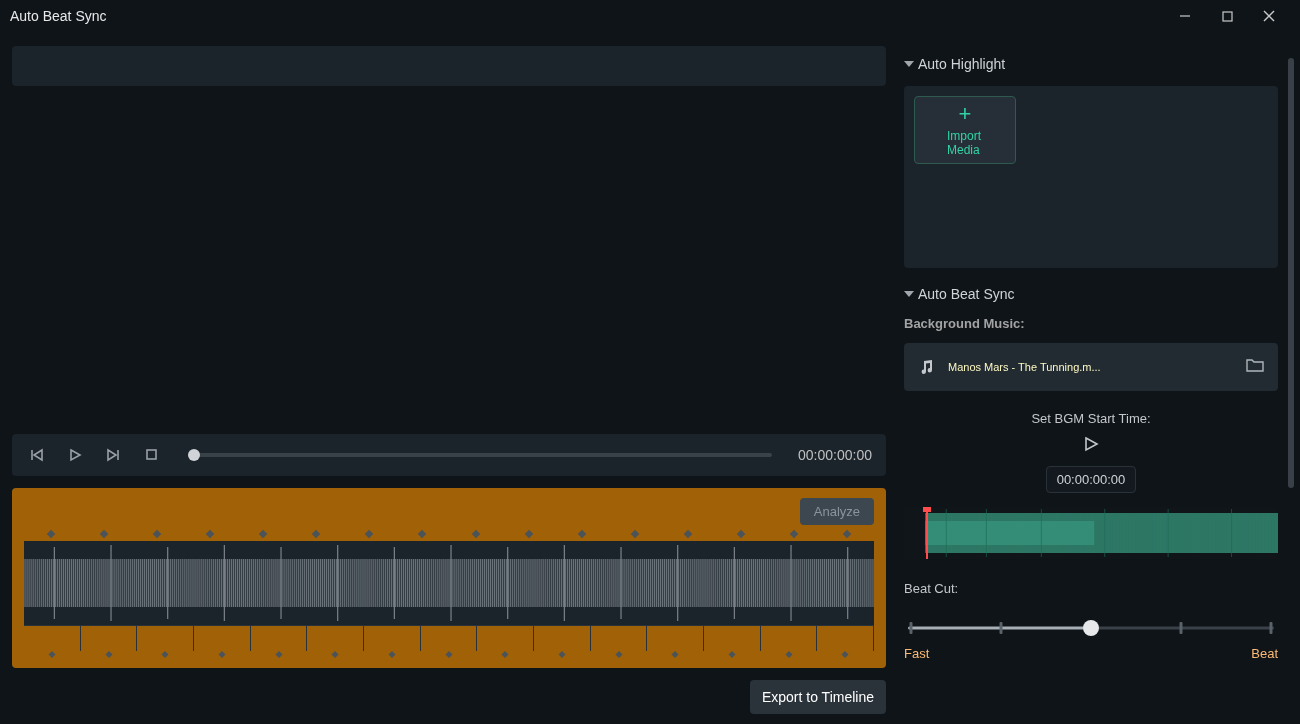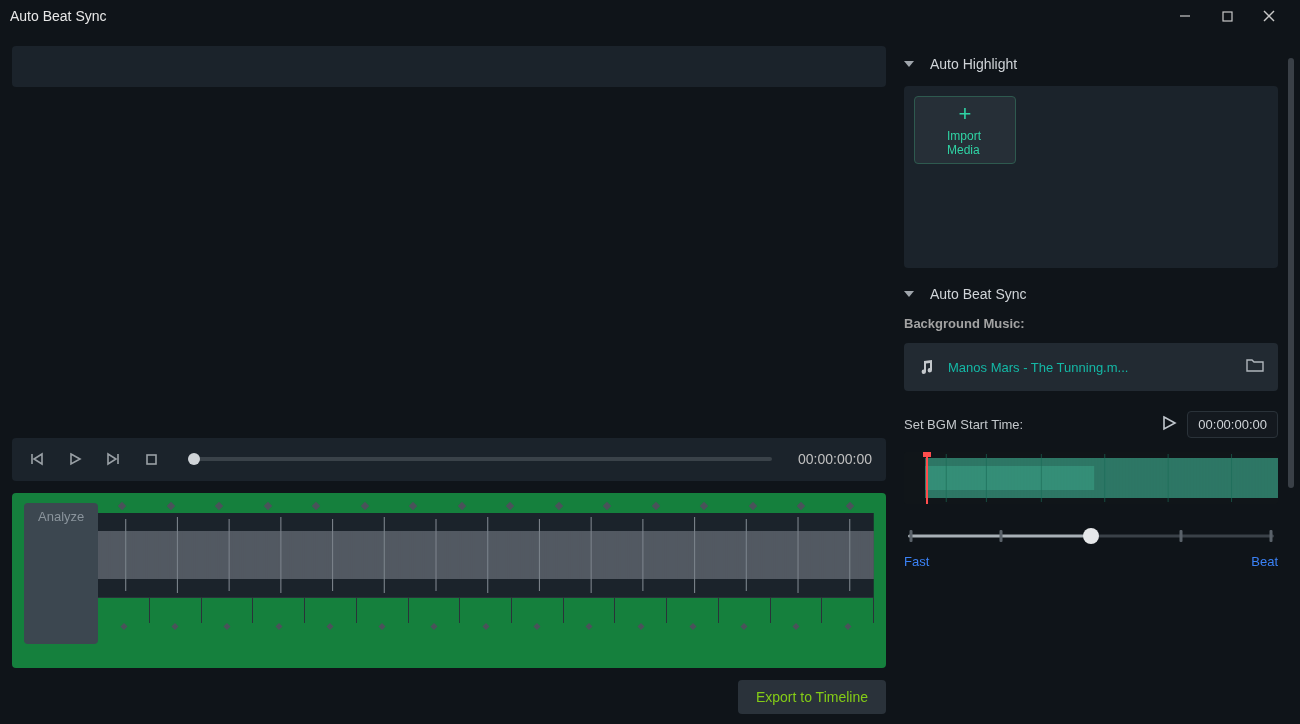--- a/index.html
+++ b/index.html
@@ -18,77 +18,77 @@
   .panel { background: #1b232b; border-radius: 4px; }
   .preview-top { height: 42px; }
   .preview-body { height: 338px; background: transparent; }
   .player { height: 44px; display: flex; align-items: center; padding: 0 14px; gap: 16px; background: #1b232b; border-radius: 4px; }
   .pbtn { width: 22px; height: 22px; display: flex; align-items: center; justify-content: center; cursor: pointer; color: #9aa0a6; }
   .pbtn svg { display: block; }
   .progress-track { flex: 1; height: 4px; background: #3a4249; border-radius: 2px; position: relative; margin: 0 10px; }
   .progress-thumb { position: absolute; left: 0; top: 50%; transform: translate(0, -50%); width: 12px; height: 12px; border-radius: 50%; background: #d0d4d8; }
   .timecode { font-size: 14px; color: #c0c0c0; font-variant-numeric: tabular-nums; }
 
-  .wavepanel { background: #15803d; border-radius: 4px; padding: 10px 12px 18px 12px; height: 180px; display: flex; flex-direction: row; }
+  .wavepanel { background: #a16207; border-radius: 4px; padding: 10px 12px 18px 12px; height: 180px; display: flex; flex-direction: column; }
   .wavepanel .toprow { display: flex; justify-content: flex-end; margin-bottom: 6px; }
   .analyze-btn { background: #3c4750; color: #8a949c; font-size: 13px; padding: 6px 14px; border-radius: 4px; cursor: not-allowed; }
   .wave-area { flex: 1; display: flex; flex-direction: column; }
   .wave-canvas { height: 84px; width: 100%; }
   .markers { height: 26px; display: flex; border-top: 1px solid #2a3239; }
   .markers .cell { flex: 1; border-right: 1px solid #2a3239; position: relative; }
   .markers .cell::after { content: ""; position: absolute; bottom: -6px; left: 50%; width: 5px; height: 5px; transform: translate(-50%,0) rotate(45deg); background: #4a525a; }
   .topmarkers { height: 10px; display: flex; }
   .topmarkers .tm { flex: 1; position: relative; }
   .topmarkers .tm::before { content: ""; position: absolute; top: 0; left: 50%; width: 6px; height: 6px; transform: translate(-50%,0) rotate(45deg); background: #4a525a; }
 
   .export-row { display: flex; justify-content: flex-end; padding-right: 0; }
-  .export-btn { background: #2a323a; color: #84cc16; font-size: 14px; padding: 9px 18px; border-radius: 4px; cursor: not-allowed; }
-
-  .section-head { display: flex; align-items: center; gap: 16px; margin-bottom: 14px; cursor: pointer; }
+  .export-btn { background: #2a323a; color: #ffffff; font-size: 14px; padding: 9px 12px; border-radius: 4px; cursor: not-allowed; }
+
+  .section-head { display: flex; align-items: center; gap: 4px; margin-bottom: 14px; cursor: pointer; }
   .section-head .tri { width: 0; height: 0; border-left: 5px solid transparent; border-right: 5px solid transparent; border-top: 6px solid #a0a6ac; }
   .section-head .lbl { font-size: 14px; color: #d0d4d8; }
 
   .import-zone { background: #1b232b; border-radius: 4px; height: 182px; padding: 10px; margin-bottom: 18px; }
   .import-tile { width: 102px; height: 68px; background: #262f37; border: 1px solid #2e5a4f; border-radius: 4px; display: flex; flex-direction: column; align-items: center; justify-content: center; cursor: pointer; gap: 4px; }
   .import-tile .plus { color: #2fd3a4; font-size: 22px; font-weight: 300; line-height: 1; }
   .import-tile .lbl { color: #2fd3a4; font-size: 12px; margin-left: 32px; }
 
   .row { display: flex; align-items: center; gap: 10px; margin-bottom: 22px; }
   .row .lbl { font-size: 13px; color: #c4c8cc; min-width: 92px; }
   .num-input { flex: 1; background: #14191f; border: 1px solid #2a3239; border-radius: 4px; height: 30px; display: flex; align-items: center; padding: 0 8px 0 12px; color: #7a828a; font-size: 13px; }
   .num-input .val { flex: 1; }
   .num-input .unit { color: #5a626a; font-size: 12px; margin-right: 4px; }
   .num-input .spin { width: 12px; display: flex; flex-direction: column; gap: 2px; }
   .num-input .spin .up, .num-input .spin .dn { width: 0; height: 0; border-left: 4px solid transparent; border-right: 4px solid transparent; cursor: pointer; }
   .num-input .spin .up { border-bottom: 4px solid #7a828a; }
   .num-input .spin .dn { border-top: 4px solid #7a828a; }
   .help { width: 18px; height: 18px; border: 1.5px solid #8a929a; border-radius: 50%; display: flex; align-items: center; justify-content: center; font-size: 11px; color: #8a929a; cursor: pointer; }
 
   .bgm-row { background: #222a32; border-radius: 4px; height: 48px; display: flex; align-items: center; padding: 0 14px; gap: 12px; margin-bottom: 20px; }
-  .bgm-row .name { flex: 1; font-size: 13px; color: #14b8a6; white-space: nowrap; overflow: hidden; text-overflow: ellipsis; }
+  .bgm-row .name { flex: 1; font-size: 11px; color: #fef9c3; white-space: nowrap; overflow: hidden; text-overflow: ellipsis; }
   .folder-btn { cursor: pointer; color: #b0b6bc; }
 
-  .starttime-row { display: flex; align-items: center; gap: 10px; margin-bottom: 14px; }
+  .starttime-row { display: flex; align-items: center; gap: 10px; margin-bottom: 14px; flex-direction: column; }
   .starttime-row .lbl { flex: 1; font-size: 13px; color: #c4c8cc; }
   .play-small { cursor: pointer; color: #c0c6cc; }
   .tc-box { background: #14191f; border: 1px solid #2a3239; border-radius: 4px; padding: 5px 10px; font-size: 13px; color: #d0d4d8; font-variant-numeric: tabular-nums; }
 
   .bgm-wave { height: 52px; background: #101519; border-radius: 2px; position: relative; overflow: hidden; margin-bottom: 22px; }
   .bgm-wave .playhead { position: absolute; left: 22px; top: 0; bottom: 0; width: 2px; background: #ff4d4d; }
   .bgm-wave .playhead::before { content: ""; position: absolute; top: -1px; left: -3px; width: 8px; height: 6px; background: #ff4d4d; }
   .bgm-wave svg { width: 100%; height: 100%; display: block; }
 
   .beatcut-lbl { font-size: 13px; color: #c4c8cc; margin-bottom: 22px; }
   .slider-wrap { position: relative; height: 20px; margin-bottom: 8px; }
   .slider-track { position: absolute; left: 4px; right: 4px; top: 50%; height: 3px; transform: translateY(-50%); }
   .slider-track .filled { position: absolute; left: 0; width: 50%; top: 0; bottom: 0; background: #a8b0b6; border-radius: 2px; }
   .slider-track .rest { position: absolute; left: 50%; right: 0; top: 0; bottom: 0; background: #3a4148; border-radius: 2px; }
   .slider-tick { position: absolute; top: 50%; width: 3px; height: 12px; transform: translate(-50%, -50%); background: #5a626a; border-radius: 1px; }
   .slider-thumb { position: absolute; top: 50%; left: 50%; width: 16px; height: 16px; border-radius: 50%; background: #e6e8ea; transform: translate(-50%, -50%); cursor: pointer; }
-  .slider-labels { display: flex; justify-content: space-between; font-size: 13px; color: #3b82f6; }
+  .slider-labels { display: flex; justify-content: space-between; font-size: 13px; color: #fdba74; }
 </style>
 </head>
 <body>
 
 <div class="titlebar">
   <span class="title">Auto Beat Sync</span>
   <span class="spacer"></span>
   <div class="win-btn">
     <svg width="12" height="12" viewBox="0 0 12 12">
         <line x1="1" y1="6" x2="11" y2="6" stroke="currentColor" stroke-width="1.2"></line>
@@ -288,20 +288,21 @@
             <line x1="78" y1="2" x2="78" y2="50"></line>
             <line x1="130" y1="2" x2="130" y2="50"></line>
             <line x1="190" y1="2" x2="190" y2="50"></line>
             <line x1="250" y1="2" x2="250" y2="50"></line>
             <line x1="310" y1="2" x2="310" y2="50"></line>
         </g>
       </svg>
       <div class="playhead"></div>
     </div>
 
+    <div class="beatcut-lbl">Beat Cut:</div>
 
     <div class="slider-wrap">
       <div class="slider-track">
         <div class="filled"></div>
         <div class="rest"></div>
       </div>
       <div class="slider-tick" style="left:2%;"></div>
       <div class="slider-tick" style="left:26%;"></div>
       <div class="slider-tick" style="left:74%;"></div>
       <div class="slider-tick" style="left:98%;"></div>

